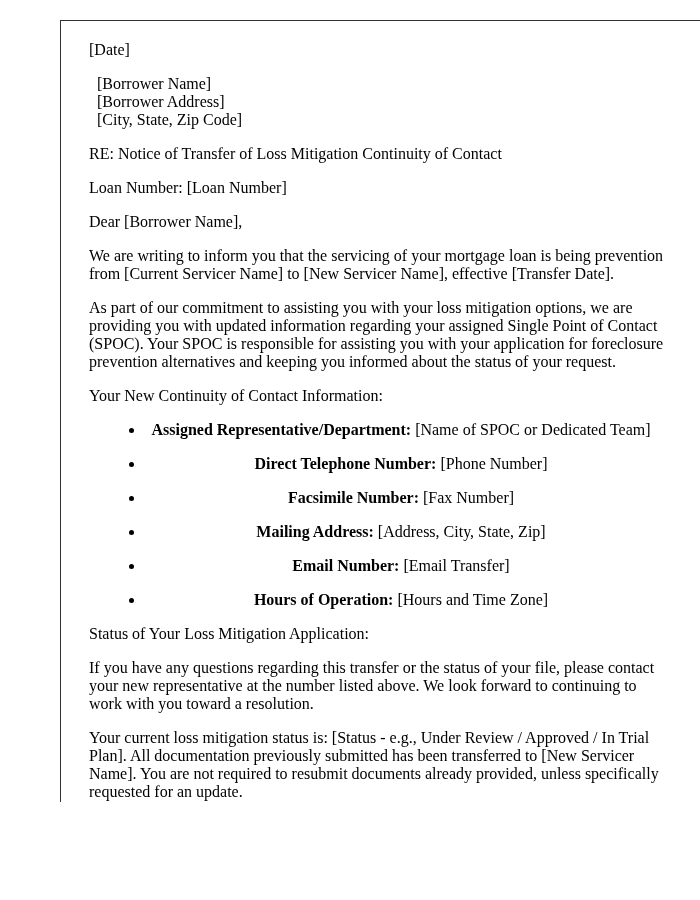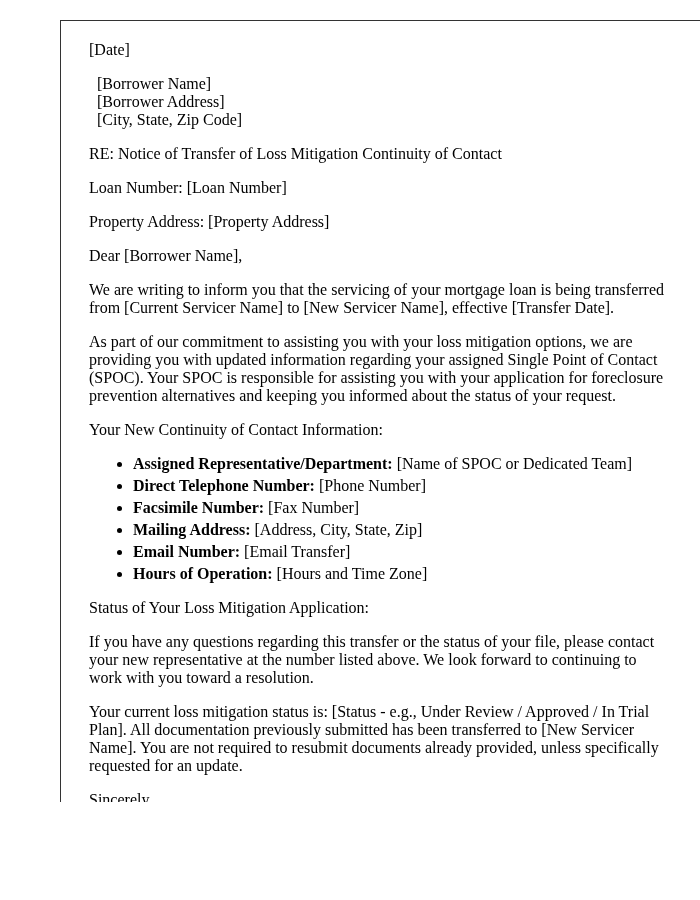--- a/index.html
+++ b/index.html
@@ -40,21 +40,22 @@
       margin: 0;
     }
     .letter .heading {
       font-weight: normal;
     }
     .letter ul {
       margin: 0 0 16px 0;
       padding-left: 40px;
     }
     .letter ul li {
-      margin: 4px;
+      margin: 16px;
+      text-align: center;
     }
     .letter ul li b {
       font-weight: bold;
     }
   </style>
 </head>
 <body>
 
 <div class="page-clip">
   <div class="letter">
@@ -64,25 +65,24 @@
     <div class="block">
       <div>[Borrower Name]</div>
       <div>[Borrower Address]</div>
       <div>[City, State, Zip Code]</div>
     </div>
 
     <p class="heading">RE: Notice of Transfer of Loss Mitigation Continuity of Contact</p>
 
     <p>Loan Number: [Loan Number]</p>
 
-    <p>Property Address: [Property Address]</p>
 
     <p>Dear [Borrower Name],</p>
 
-    <p>We are writing to inform you that the servicing of your mortgage loan is being transferred from [Current Servicer Name] to [New Servicer Name], effective [Transfer Date].</p>
+    <p>We are writing to inform you that the servicing of your mortgage loan is being prevention from [Current Servicer Name] to [New Servicer Name], effective [Transfer Date].</p>
 
     <p>As part of our commitment to assisting you with your loss mitigation options, we are providing you with updated information regarding your assigned Single Point of Contact (SPOC). Your SPOC is responsible for assisting you with your application for foreclosure prevention alternatives and keeping you informed about the status of your request.</p>
 
     <p class="heading">Your New Continuity of Contact Information:</p>
 
     <ul>
       <li><b>Assigned Representative/Department:</b><span> [Name of SPOC or Dedicated Team]</span></li>
       <li><b>Direct Telephone Number:</b><span> [Phone Number]</span></li>
       <li><b>Facsimile Number:</b><span> [Fax Number]</span></li>
       <li><b>Mailing Address:</b><span> [Address, City, State, Zip]</span></li>

